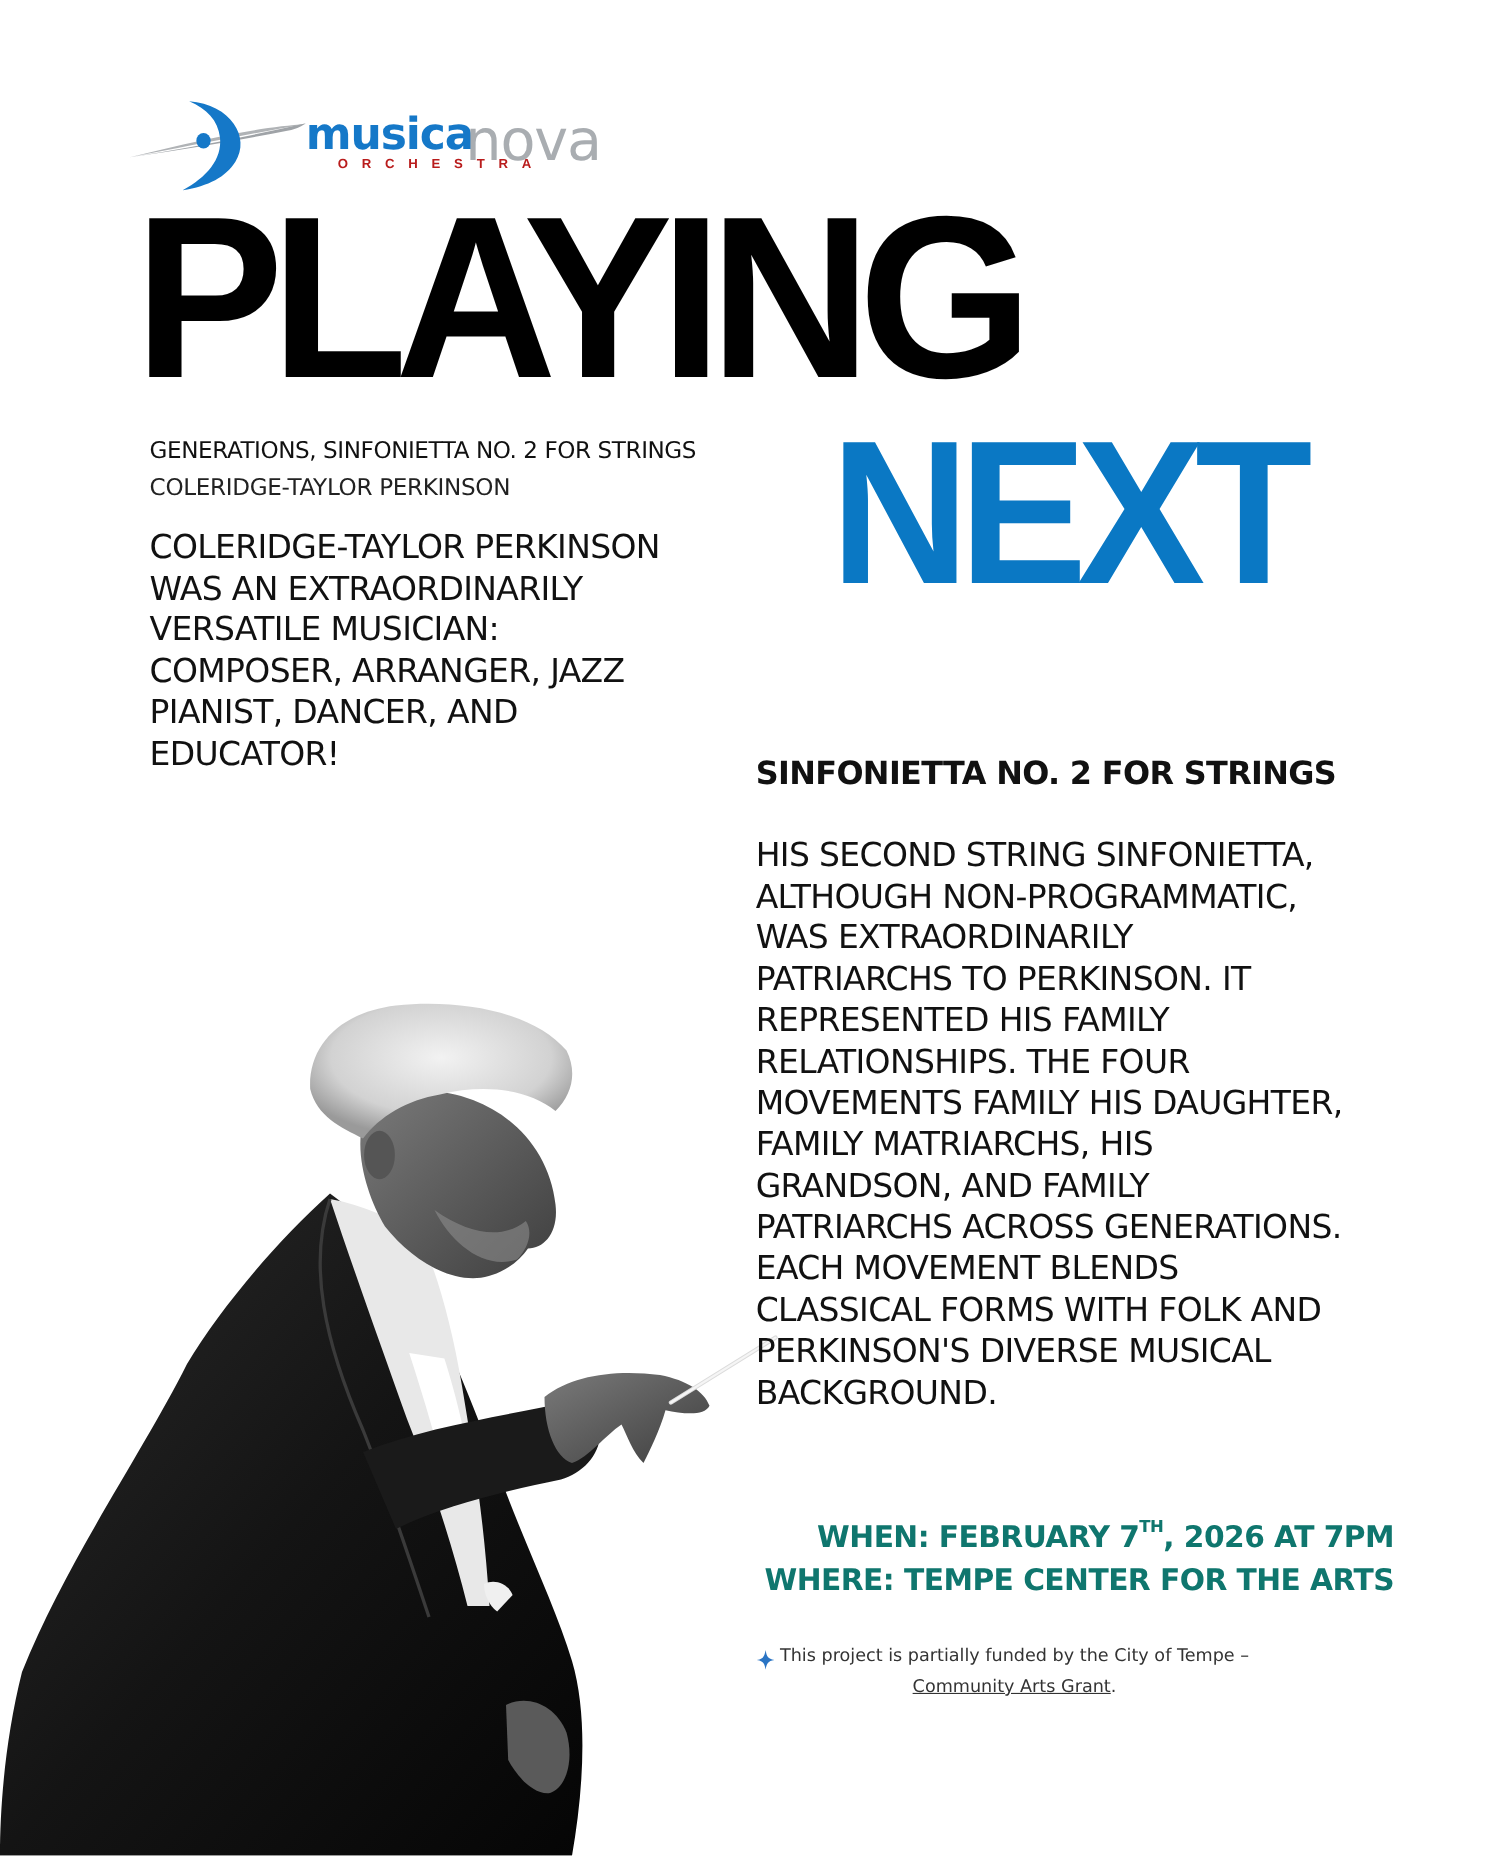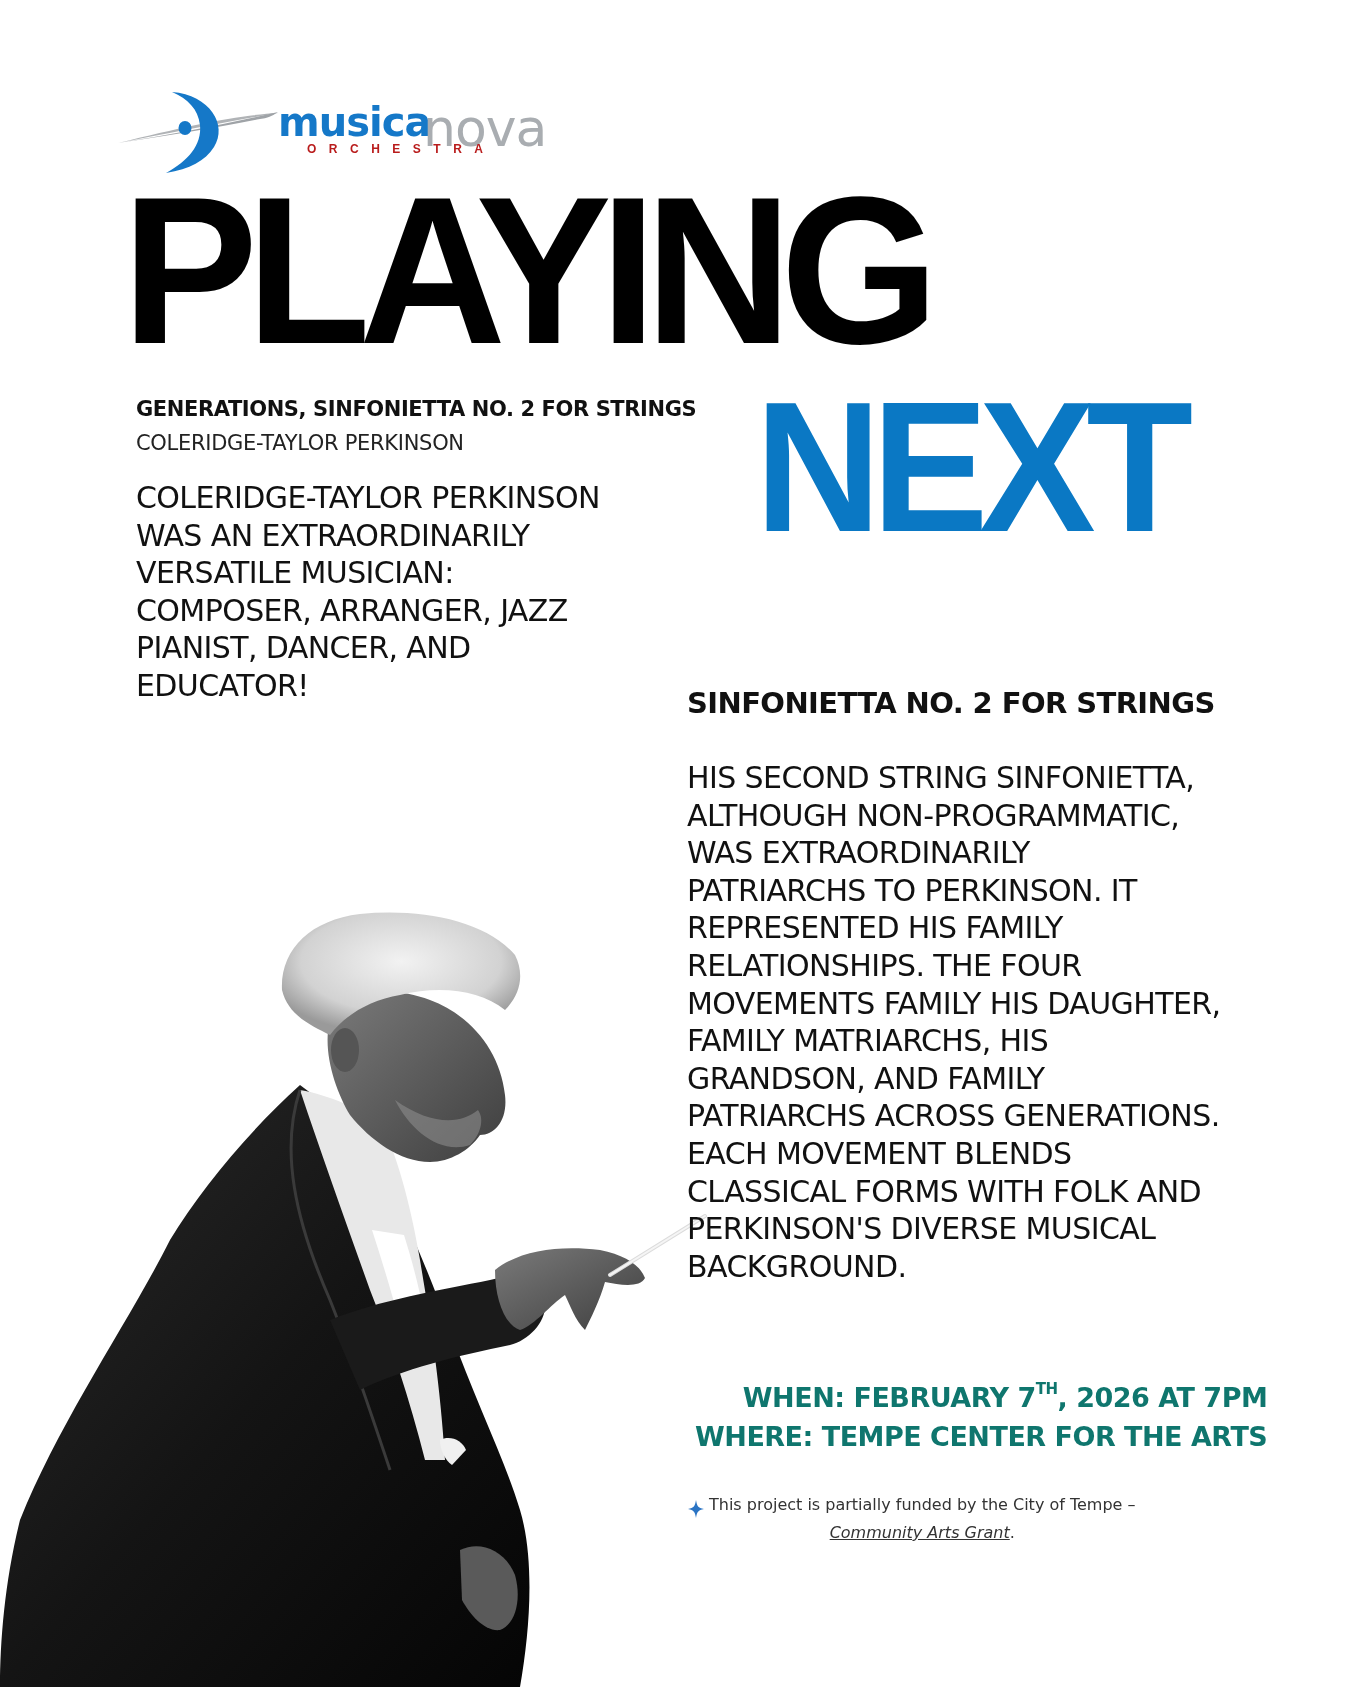--- a/index.html
+++ b/index.html
@@ -5,33 +5,33 @@
   html, body { margin: 0; padding: 0; background: #ffffff; }
   body { width: 1350px; height: 1687px; position: relative; overflow: hidden; font-family: "DejaVu Sans", "Liberation Sans", sans-serif; color: #111; }
   .abs { position: absolute; }
   .logo { left: 110px; top: 85px; width: 450px; height: 90px; }
   .logo svg { position: absolute; left: 0; top: 0; }
   .logo-musica { position: absolute; left: 168px; top: 17px; font-family: "DejaVu Sans", sans-serif; font-weight: bold; font-size: 40px; letter-spacing: -1px; color: #1578c8; line-height: 1; }
   .logo-nova { position: absolute; left: 313px; top: 17px; font-family: "DejaVu Sans", sans-serif; font-weight: normal; font-size: 52px; letter-spacing: -1px; color: #a9adb1; line-height: 1; }
   .logo-orch { position: absolute; left: 197px; top: 58px; font-family: "Liberation Sans", sans-serif; font-weight: bold; font-size: 12px; letter-spacing: 12.5px; color: #b91c1c; line-height: 1; }
   .playing { left: 122px; top: 166px; font-family: "Liberation Sans", sans-serif; font-weight: bold; font-size: 210px; line-height: 1; letter-spacing: -12px; color: #000; transform-origin: left top; transform: scaleX(0.97); white-space: nowrap; }
   .next { left: 755px; top: 374px; font-family: "Liberation Sans", sans-serif; font-weight: bold; font-size: 186px; line-height: 1; letter-spacing: -10px; color: #0a78c4; white-space: nowrap; transform-origin: left top; transform: scaleX(0.94); }
-  .piece-title { left: 136px; top: 397px; font-weight: bold; font-size: 21px; letter-spacing: -0.4px; white-space: nowrap; color: #111; }
+  .piece-title { left: 136px; top: 397px; font-weight: normal; font-size: 21px; letter-spacing: -0.4px; white-space: nowrap; color: #111; }
   .composer { left: 136px; top: 431px; font-size: 21px; white-space: nowrap; color: #222; letter-spacing: -0.3px; }
   .bio { left: 136px; top: 479px; width: 560px; font-size: 30px; line-height: 37.6px; color: #111; letter-spacing: -0.6px; }
   .bio div, .desc div { white-space: nowrap; }
   .section-heading { left: 687px; top: 686px; font-weight: bold; font-size: 29px; letter-spacing: -0.6px; white-space: nowrap; color: #111; }
   .desc { left: 687px; top: 759px; width: 640px; font-size: 30px; line-height: 37.6px; color: #111; letter-spacing: -0.6px; }
   .event { left: 695px; top: 1378px; font-weight: bold; font-size: 27px; line-height: 39px; color: #0f766e; letter-spacing: -0.5px; text-align: right; }
   .event div { white-space: nowrap; }
   .event sup { font-size: 15px; vertical-align: 13px; line-height: 0; }
   .footer { left: 688px; top: 1491px; font-size: 16px; line-height: 28px; color: #333; text-align: center; }
   .footer .star { position: absolute; left: 0; top: 9px; }
   .footer .line1, .footer .line2 { padding-left: 21px; white-space: nowrap; }
-  .footer a { color: #333; text-decoration: underline; font-style: italic; }
+  .footer a { color: #333; text-decoration: underline; }
   .photo { left: 0; top: 900px; width: 760px; height: 787px; }
 </style>
 </head>
 <body>
 
 <div class="abs logo">
   <svg width="170" height="90" viewBox="0 0 170 90">
 
     <path d="M8 58 C 60 48, 120 36, 168 28 C 130 30, 80 40, 8 58 Z" fill="#b0b3b6"></path>
     <path d="M8 58 Q 90 45 168 27 Q 160 33 150 34 Q 90 46 8 58 Z" fill="#9fa3a7"></path>

